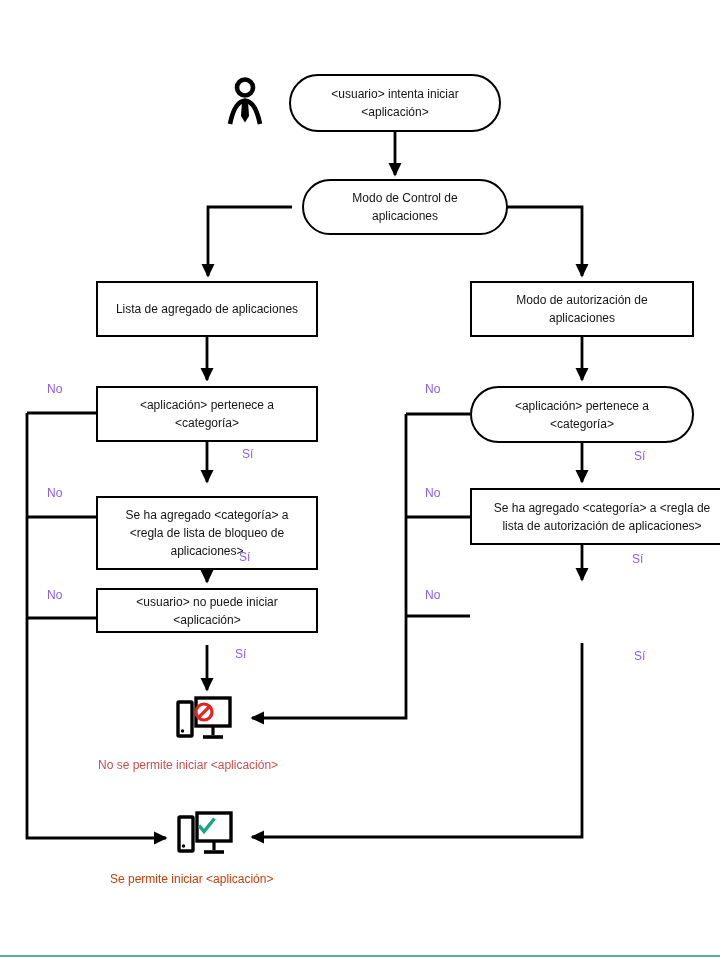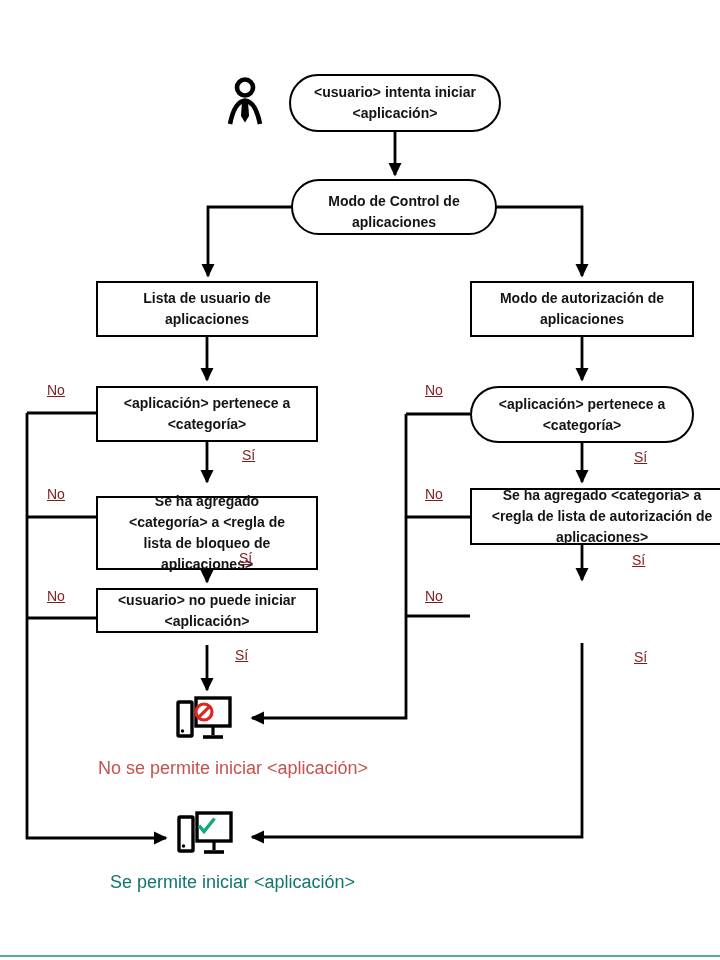--- a/index.html
+++ b/index.html
@@ -3,33 +3,33 @@
 <meta charset="utf-8">
 <style>
   html,body{margin:0;padding:0;background:#fff;}
   .stage{
     position:relative;width:720px;height:960px;background:#ffffff;
     font-family:"Liberation Sans",sans-serif;overflow:hidden;
   }
   svg.wires{position:absolute;left:0;top:0;z-index:1;}
   .node{
     position:absolute;display:flex;align-items:center;justify-content:center;
-    text-align:center;background:#fff;color:#141414;font-size:14px;line-height:1.5;
-    z-index:2;box-sizing:border-box;padding:0 16px;font-weight:bold;
+    text-align:center;background:#fff;color:#141414;font-size:12px;line-height:1.5;
+    z-index:2;box-sizing:border-box;padding:18px 16px;
   }
   .rect{border:2.8px solid #000;}
   .stadium{border:2.4px solid #000;border-radius:30px;}
-  .lbl{position:absolute;font-size:14px;color:#7f1d1d;z-index:2;line-height:1;text-decoration:underline;}
-  .outcome{position:absolute;font-size:18px;z-index:2;line-height:1.2;white-space:nowrap;}
+  .lbl{position:absolute;font-size:12px;color:#8b5cf6;z-index:2;line-height:1;}
+  .outcome{position:absolute;font-size:12px;z-index:2;line-height:1.2;white-space:nowrap;}
   .outcome.blocked{left:98px;top:758px;color:#c6514d;}
-  .outcome.allowed{left:110px;top:872px;color:#0f766e;}
+  .outcome.allowed{left:110px;top:872px;color:#c2410c;}
   .icon{position:absolute;z-index:2;line-height:0;}
   
   #n-start{left:289px;top:74px;width:212px;height:58px;}
-  #n-mode{left:291px;top:179px;width:206px;height:56px;align-items:flex-end;}
+  #n-mode{left:302px;top:179px;width:206px;height:56px;}
   #n-blocklist{left:96px;top:281px;width:222px;height:56px;}
   #n-allowlist{left:470px;top:281px;width:224px;height:56px;}
   #n-bcat{left:96px;top:386px;width:222px;height:56px;}
   #n-acat{left:470px;top:386px;width:224px;height:57px;}
   #n-brule{left:96px;top:496px;width:222px;height:74px;}
   #n-arule{left:470px;top:488px;width:264px;height:57px;}
   #n-bres{left:96px;top:588px;width:222px;height:45px;}
   #n-ares{left:470px;top:586px;width:224px;height:57px;}
   
   #no-1L{left:47px;top:383px;} #no-2L{left:47px;top:487px;} #no-3L{left:47px;top:589px;}
@@ -86,21 +86,21 @@
 
   <div class="node stadium" id="n-start">
     <span>&lt;usuario&gt; intenta iniciar &lt;aplicación&gt;</span>
   </div>
 
   <div class="node stadium" id="n-mode">
     <span>Modo de Control de aplicaciones</span>
   </div>
 
   <div class="node rect" id="n-blocklist">
-    <span>Lista de usuario de aplicaciones</span>
+    <span>Lista de agregado de aplicaciones</span>
   </div>
 
   <div class="node rect" id="n-allowlist">
     <span>Modo de autorización de aplicaciones</span>
   </div>
 
   <div class="node rect" id="n-bcat">
     <span>&lt;aplicación&gt; pertenece a &lt;categoría&gt;</span>
   </div>
 

